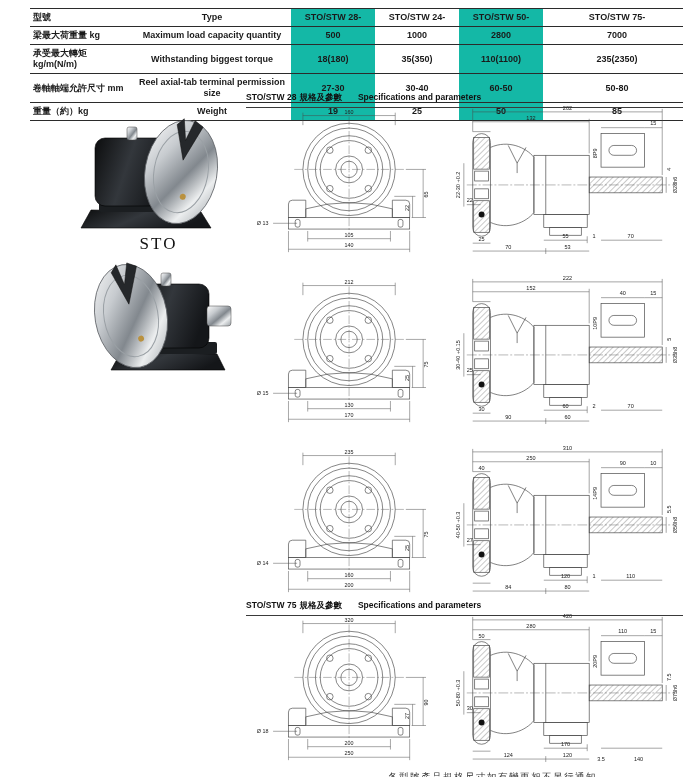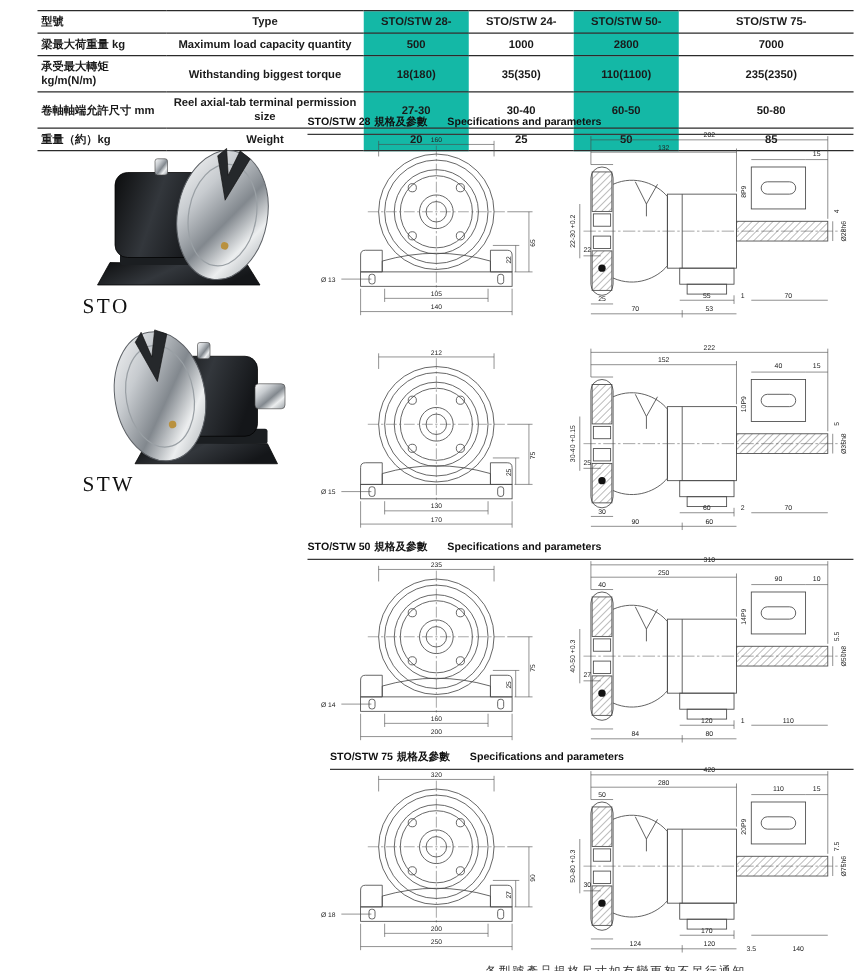--- a/index.html
+++ b/index.html
@@ -14,27 +14,27 @@
   table.spec th,table.spec td{padding:3px 3px;font-weight:bold;text-align:center;vertical-align:middle;}
   table.spec .c0{width:97px;text-align:left;font-weight:bold;}
   table.spec .c1{width:152px;text-align:center;}
   table.spec .c2,.spec .c3,.spec .c4{width:78px;}
   table.spec .c5{width:142px;}
   table.spec thead th{font-weight:bold;}
   table.spec .shaded{background:#14b8a6;text-align:center;}
 
   
   .photos{position:absolute;left:66px;top:114px;width:185px;}
-  .photos figure{margin:0 0 2px 0;text-align:left;}
+  .photos figure{margin:0 0 2px 0;text-align:center;}
   .photos figcaption{font-family:"Liberation Serif","DejaVu Serif",serif;font-size:17px;
                      letter-spacing:2px;color:#111;margin-top:-2px;}
 
   
   .sec{position:absolute;left:0;width:592px;height:168px;}
-  .sec.s0{top:92px;} .sec.s1{top:262px;} .sec.s2{top:432px;} .sec.s3{top:600px;height:177px;padding-left:18px;}
+  .sec.s0{top:92px;} .sec.s1{top:262px;} .sec.s2{top:432px;} .sec.s3{top:600px;height:177px;}
   .sec-title{margin-left:246px;font-size:8.5px;font-weight:bold;color:#111;
              border-bottom:1.5px solid #3a3a3a;padding-bottom:3px;width:437px;box-sizing:border-box;}
   .sec-title .en{margin-left:16px;}
   .sec-title .cn{margin-left:3px;}
   svg.front{position:absolute;left:250px;top:15px;width:202px;height:146px;}
   svg.side{position:absolute;left:451px;top:11px;width:229px;height:152px;}
   svg text{font-family:"Liberation Sans","DejaVu Sans",sans-serif;font-size:5.6px;fill:#222;}
 
   
   .footer-note{position:absolute;left:388px;top:771px;width:262px;height:6px;overflow:hidden;
@@ -77,21 +77,21 @@
           <td class="c0">卷軸軸端允許尺寸  mm</td>
           <td class="c1">Reel axial-tab terminal permission size</td>
           <td class="c2 shaded">27-30</td>
           <td class="c3">30-40</td>
           <td class="c4 shaded">60-50</td>
           <td class="c5">50-80</td>
         </tr>
         <tr>
           <td class="c0">重量（約）kg</td>
           <td class="c1">Weight</td>
-          <td class="c2 shaded">20</td>
+          <td class="c2 shaded">19</td>
           <td class="c3">25</td>
           <td class="c4 shaded">50</td>
           <td class="c5">85</td>
         </tr>
       </tbody>
   </table>
 
   <div class="photos">
     <figure>
       <svg width="180" height="118" viewBox="0 0 180 118">
@@ -143,21 +143,20 @@
         <rect x="66" y="28" width="74" height="64" rx="10" fill="url(#bodyB)" stroke="#000" stroke-width="0.6"></rect>
         <rect x="138" y="50" width="24" height="20" rx="3" fill="url(#chromeB)" stroke="#444" stroke-width="0.5"></rect>
         <rect x="92" y="17" width="10" height="13" rx="2" fill="url(#chromeB)" stroke="#444" stroke-width="0.5"></rect>
         <g transform="rotate(-10 62 60)">
           <ellipse cx="62" cy="60" rx="36" ry="52" fill="url(#chromeB)" stroke="#5d6166" stroke-width="0.8"></ellipse>
           <ellipse cx="62" cy="60" rx="27" ry="41" fill="none" stroke="#9aa0a5" stroke-width="1"></ellipse>
           <path d="M50,14 L62,48 L76,12 L67,7 L61,28 L56,7 Z" fill="#25282b" stroke="#111" stroke-width="0.5"></path>
           <circle cx="68" cy="84" r="3" fill="#b9913f"></circle>
         </g>
       </svg>
-      <figcaption>STW</figcaption>
     </figure>
   </div>
 
   <div id="sections">
   <section class="sec s0">
     <div class="sec-title">
       <span>STO/STW 28</span><span class="cn">規格及參數</span><span class="en">Specifications and parameters</span>
     </div>
 
     <svg class="front" viewBox="0 0 210 150">
@@ -380,23 +379,20 @@
       <text x="145" y="136" text-anchor="middle">2</text>
       <text x="182" y="136" text-anchor="middle">70</text>
       <text x="58" y="147" text-anchor="middle">90</text>
       <text x="118" y="147" text-anchor="middle">60</text>
       <text x="152" y="151" text-anchor="middle"></text>
       <text x="190" y="151" text-anchor="middle"></text>
     </svg>
   </section>
 
   <section class="sec s2">
-    <div class="sec-title">
-      <span>STO/STW 50</span><span class="cn">規格及參數</span><span class="en">Specifications and parameters</span>
-    </div>
 
     <svg class="front" viewBox="0 0 210 150">
       <g stroke="#4a4a4a" stroke-width="0.7" fill="none">
         <circle cx="103" cy="64" r="48"></circle>
             <circle cx="103" cy="64" r="43"></circle>
         <circle cx="103" cy="64" r="35"></circle>
             <circle cx="103" cy="64" r="30"></circle>
         <circle cx="83" cy="44" r="3.4"></circle>
             <circle cx="123" cy="44" r="3.4"></circle>
         <circle cx="83" cy="84" r="3.4"></circle>

